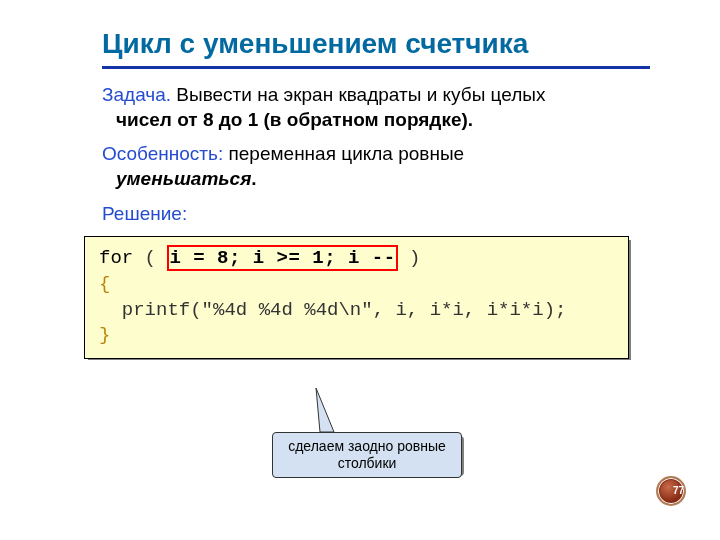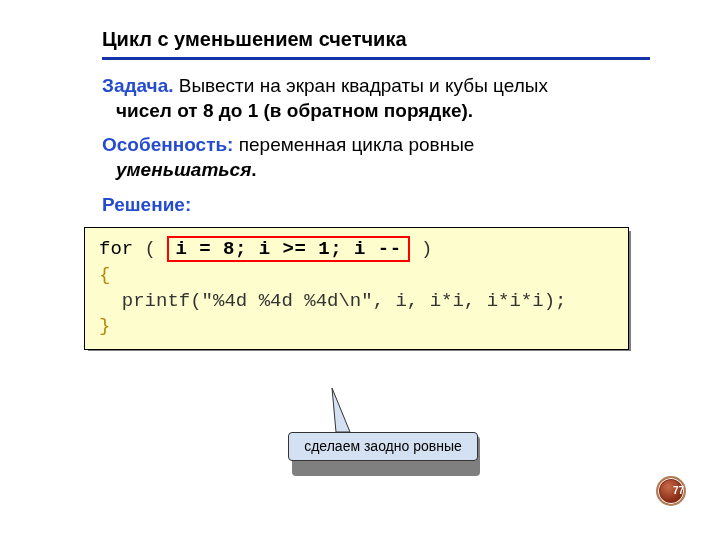--- a/index.html
+++ b/index.html
@@ -10,36 +10,36 @@
     background: #ffffff;
     font-family: Arial, Helvetica, sans-serif;
     overflow: hidden;
     position: relative;
   }
   .slide {
     padding: 28px 70px 0 102px;
     position: relative;
   }
   .title {
-    font-size: 20px;
+    font-size: 28px;
     font-weight: bold;
-    color: #000000;
+    color: #0369a1;
     border-bottom: 3px solid #1433a8;
     padding-bottom: 6px;
     margin-bottom: 14px;
   }
   .body-text {
     font-size: 19px;
     color: #000;
     line-height: 1.3;
     margin-bottom: 10px;
     padding-left: 0;
   }
   .body-text .label {
-    font-weight: bold;
+    font-weight: normal;
     color: #254ccf;
   }
   .body-text .indent {
     padding-left: 14px;
     display: block;
     font-weight: bold;
   }
   .body-text .italic {
     font-style: italic;
   }
@@ -63,29 +63,29 @@
     border: 1px solid #000;
     padding: 9px 14px;
     font-family: "Courier New", monospace;
     font-size: 19px;
     color: #333;
     line-height: 1.35;
   }
   .code-block .kw-for { color: #000000; }
   .code-block .hl {
     border: 2px solid #ff0000;
-    padding: 0 6px;
+    padding: 0 0;
     font-weight: bold;
     color: #000;
     letter-spacing: 0.5px;
   }
   .code-block .brace { color: #b8860b; }
   .callout-wrap {
     position: absolute;
-    left: 288px;
+    left: 272px;
     top: 432px;
   }
   .callout-shadow {
     position: absolute;
     top: 4px;
     left: 4px;
     width: 188px;
     height: 40px;
     background: #7f7f7f;
     border-radius: 4px;
@@ -162,16 +162,17 @@
 
 <div class="callout-wrap">
   <div class="callout-tail">
     <svg width="30" height="46">
       <polygon points="4,0 22,44 8,44" fill="#d4e1f2" stroke="#333" stroke-width="1"></polygon>
     </svg>
   </div>
   <div class="callout-shadow"></div>
   <div class="callout">
     <div>сделаем заодно ровные</div>
+    <div>столбики</div>
   </div>
 </div>
 
 <div class="page-badge">77</div>
 
 </body></html>

